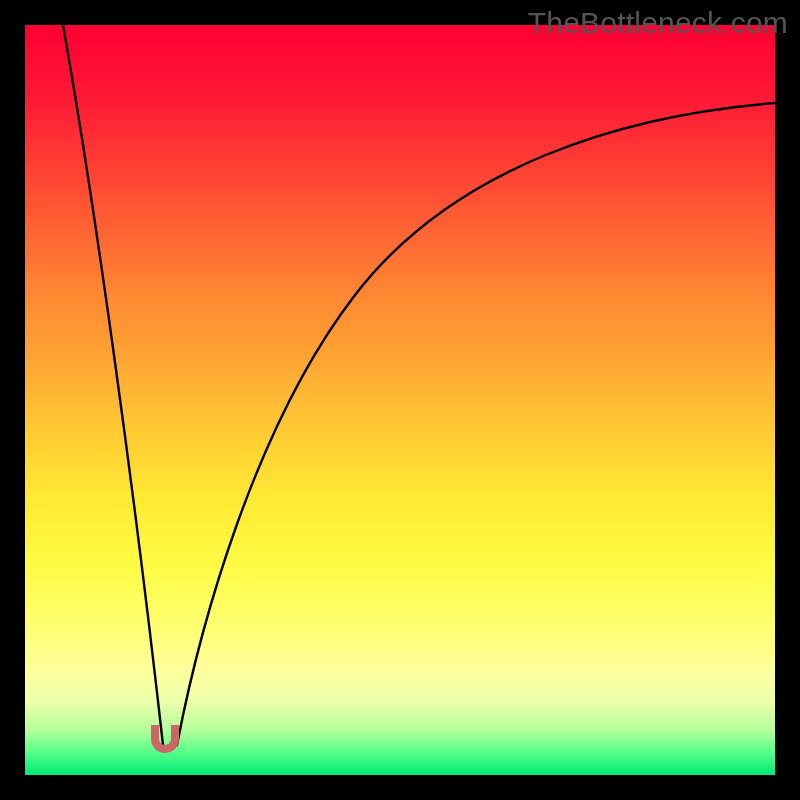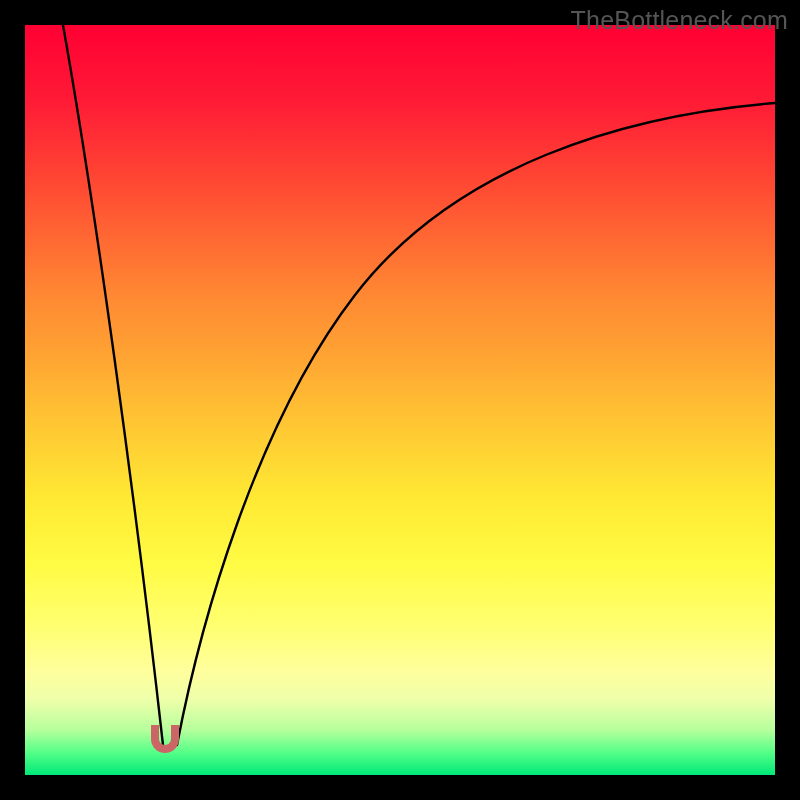--- a/index.html
+++ b/index.html
@@ -2,21 +2,21 @@
 <html><head>
 <meta charset="utf-8">
 <style>
 html,body{margin:0;padding:0;width:800px;height:800px;background:#fff;overflow:hidden;font-family:Arial,Helvetica,sans-serif}
 .outer{position:relative;width:800px;height:800px;background:#000}
 .plot{position:absolute;left:25px;top:25px;width:750px;height:750px;overflow:hidden}
 .grad{position:absolute;inset:0;background:linear-gradient(to bottom,
   #ff0033 0%, #ff1a36 10%, #ff4433 20%, #ff6633 28%, #ff8833 36%,
   #ffa333 44%, #ffc233 52%, #ffe933 63%, #fffb44 72%, #ffff70 80%,
   #ffff9c 86%, #eeffaa 90%, #b6ff9c 94%, #55ff88 97%, #00e878 100%)}
-.credit{position:absolute;right:12px;top:6px;color:#555;font-size:25px;font-weight:400;letter-spacing:0.2px}
+.credit{position:absolute;right:12px;top:6px;color:#555;font-size:30px;font-weight:400;letter-spacing:0.2px}
 svg.curves{position:absolute;inset:0;width:100%;height:100%}
 svg.curves path{fill:none;stroke:#000;stroke-width:2.4;stroke-linecap:round}
 .nub{position:absolute;width:28px;height:28px;border:8px solid #cc6666;border-top:none;border-radius:0 0 14px 14px;box-sizing:border-box}
 </style>
 </head>
 <body>
 
 <div class="outer">
   <div class="plot">
     <div class="grad"></div>

